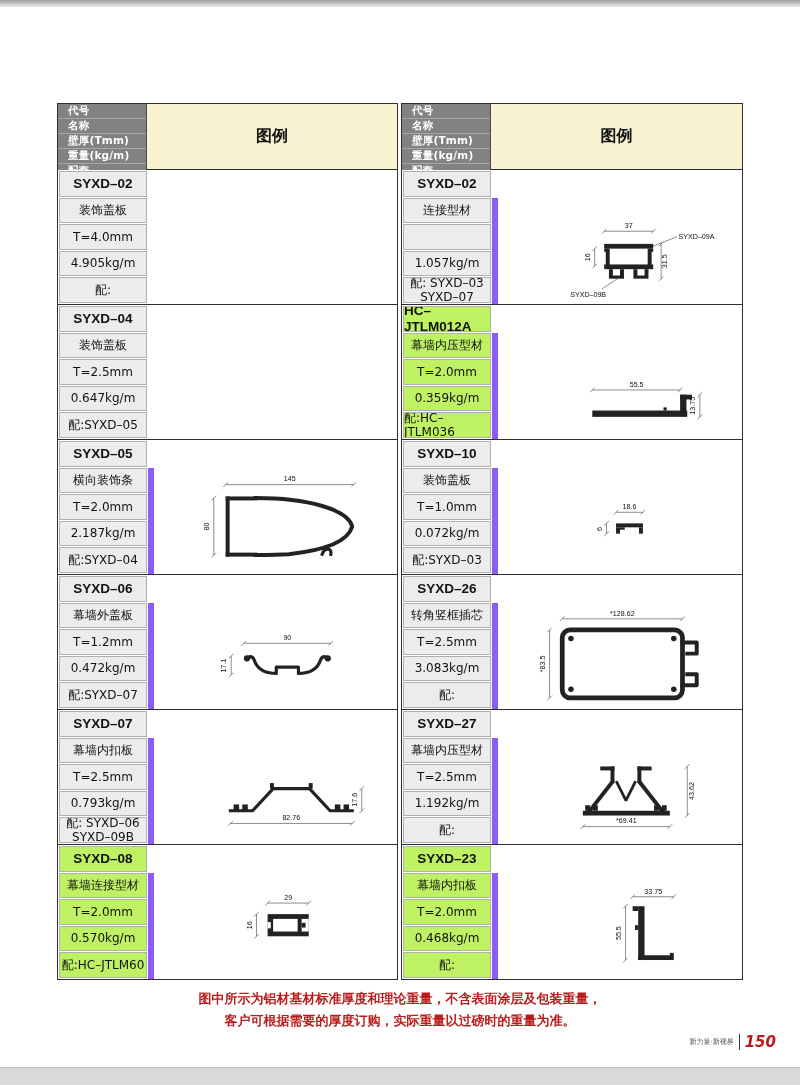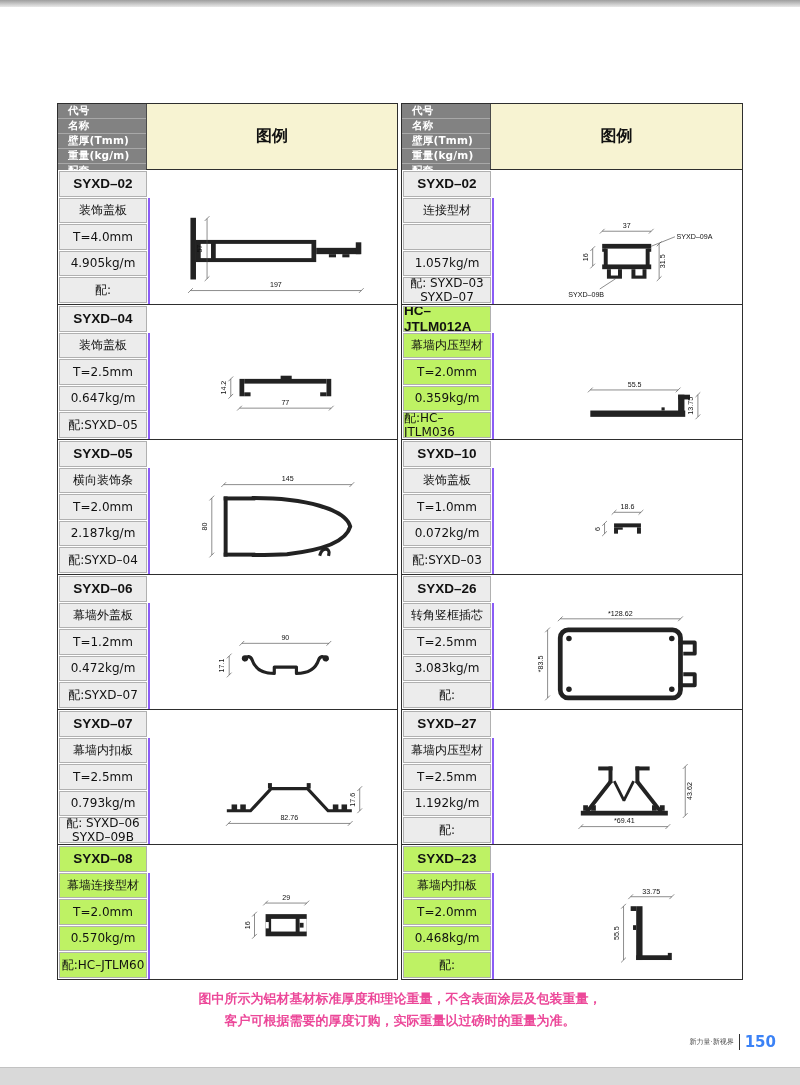--- a/index.html
+++ b/index.html
@@ -27,33 +27,33 @@
     font-size:16px;font-weight:bold;color:#111;border-left:1px solid #4a4a4a;}
 
   .block{display:flex;height:134px;border-top:1px solid #2e2e2e;}
   .block-labels{width:88px;display:flex;flex-direction:column;background:#fff;padding:1px;}
   .lcell{flex:1;margin-bottom:1px;background:#ececec;border:1px solid #b0b0b0;
     display:flex;flex-direction:column;align-items:center;justify-content:center;
     font-size:12px;color:#111;text-align:left;line-height:1.2;overflow:hidden;}
   .lcell:last-child{margin-bottom:0;}
   .lcell.code{font-weight:bold;font-size:13.5px;font-family:"Liberation Sans","DejaVu Sans",sans-serif;}
   .block.highlight .lcell{background:#bef264;}
-  .block-diagram{flex:1;position:relative;background:#fff;border-left:2px solid #8b5cf6;margin-top:28px;}
+  .block-diagram{flex:1;position:relative;background:#fff;border-left:6px solid #8b5cf6;margin-top:28px;}
   .block-diagram svg{position:absolute;left:0;top:0;width:100%;height:100%;display:block;}
 
   .m{fill:#222;}
   .s{fill:none;stroke:#222;stroke-linejoin:round;stroke-linecap:square;}
   .d{stroke:#4a4a4a;stroke-width:0.8;fill:none;}
   .t{font-size:9px;font-family:"Liberation Sans","DejaVu Sans",sans-serif;fill:#111;}
 
   .note{position:absolute;left:0;right:0;top:988px;text-align:center;
-    font-size:13px;font-weight:600;color:#ec4899;line-height:22px;}
+    font-size:13px;font-weight:600;color:#b91c1c;line-height:22px;}
   .pagefoot{position:absolute;right:24px;top:1034px;display:flex;align-items:center;}
   .brand{font-size:7px;color:#4a4a4a;margin-right:5px;}
-  .pagenum{font-size:15px;font-weight:bold;color:#3b82f6;border-left:1.5px solid #333;padding-left:5px;line-height:16px;}
+  .pagenum{font-size:15px;font-weight:bold;color:#b91c1c;border-left:1.5px solid #333;padding-left:5px;line-height:16px;font-style:italic;}
 </style>
 </head>
 <body>
 
 <div class="edge-top"></div>
 
 <div class="ptable tleft">
   <div class="thead">
     <div class="thead-labels">
       <div class="hcell">代号</div>
@@ -69,70 +69,32 @@
     <div class="block-labels">
       <div class="lcell code">SYXD–02</div>
       <div class="lcell">装饰盖板</div>
       <div class="lcell">T=4.0mm</div>
       <div class="lcell">4.905kg/m</div>
       <div class="lcell">
           <span>配:</span>
           <span></span>
         </div>
     </div>
-    <div class="block-diagram">
-      <svg viewBox="0 0 250 134">
-        <g>
-          <rect class="m" x="20" y="25" width="7" height="78"></rect>
-          <rect class="m" x="27" y="53" width="152" height="28"></rect>
-          <rect fill="#fff" x="33" y="58" width="13" height="18"></rect>
-          <rect fill="#fff" x="52" y="58" width="121" height="18"></rect>
-          <rect class="m" x="179" y="63" width="56" height="8"></rect>
-          <rect class="m" x="229" y="56" width="7" height="15"></rect>
-          <rect class="m" x="195" y="71" width="9" height="4"></rect>
-          <rect class="m" x="212" y="71" width="9" height="4"></rect>
-        </g>
-        <line class="d" x1="41" y1="26" x2="41" y2="102"></line>
-        <path class="d" d="M38,29 L44,23 M38,105 L44,99"></path>
-        <text class="t" text-anchor="middle" transform="rotate(-90 35 64)" x="35" y="64">57</text>
-        <line class="d" x1="20" y1="117" x2="236" y2="117"></line>
-        <path class="d" d="M17,120 L23,114 M233,120 L239,114"></path>
-        <text class="t" text-anchor="middle" x="128" y="113">197</text>
-      </svg>
-    </div>
   </div>
 
   <div class="block">
     <div class="block-labels">
       <div class="lcell code">SYXD–04</div>
       <div class="lcell">装饰盖板</div>
       <div class="lcell">T=2.5mm</div>
       <div class="lcell">0.647kg/m</div>
       <div class="lcell">
           <span>配:SYXD–05</span>
           <span></span>
         </div>
-    </div>
-    <div class="block-diagram">
-      <svg viewBox="0 0 250 134">
-        <g>
-          <rect class="m" x="88" y="58" width="104" height="6"></rect>
-          <rect class="m" x="134" y="54" width="14" height="5"></rect>
-          <rect class="m" x="82" y="58" width="6" height="22"></rect>
-          <rect class="m" x="88" y="75" width="8" height="5"></rect>
-          <rect class="m" x="192" y="58" width="6" height="22"></rect>
-          <rect class="m" x="184" y="75" width="8" height="5"></rect>
-        </g>
-        <line class="d" x1="71" y1="58" x2="71" y2="80"></line>
-        <path class="d" d="M68,61 L74,55 M68,83 L74,77"></path>
-        <text class="t" text-anchor="middle" transform="rotate(-90 65 69)" x="65" y="69">14.2</text>
-        <line class="d" x1="82" y1="95" x2="198" y2="95"></line>
-        <path class="d" d="M79,98 L85,92 M195,98 L201,92"></path>
-        <text class="t" text-anchor="middle" x="140" y="91">77</text>
-      </svg>
     </div>
   </div>
 
   <div class="block">
     <div class="block-labels">
       <div class="lcell code">SYXD–05</div>
       <div class="lcell">横向装饰条</div>
       <div class="lcell">T=2.0mm</div>
       <div class="lcell">2.187kg/m</div>
       <div class="lcell">

